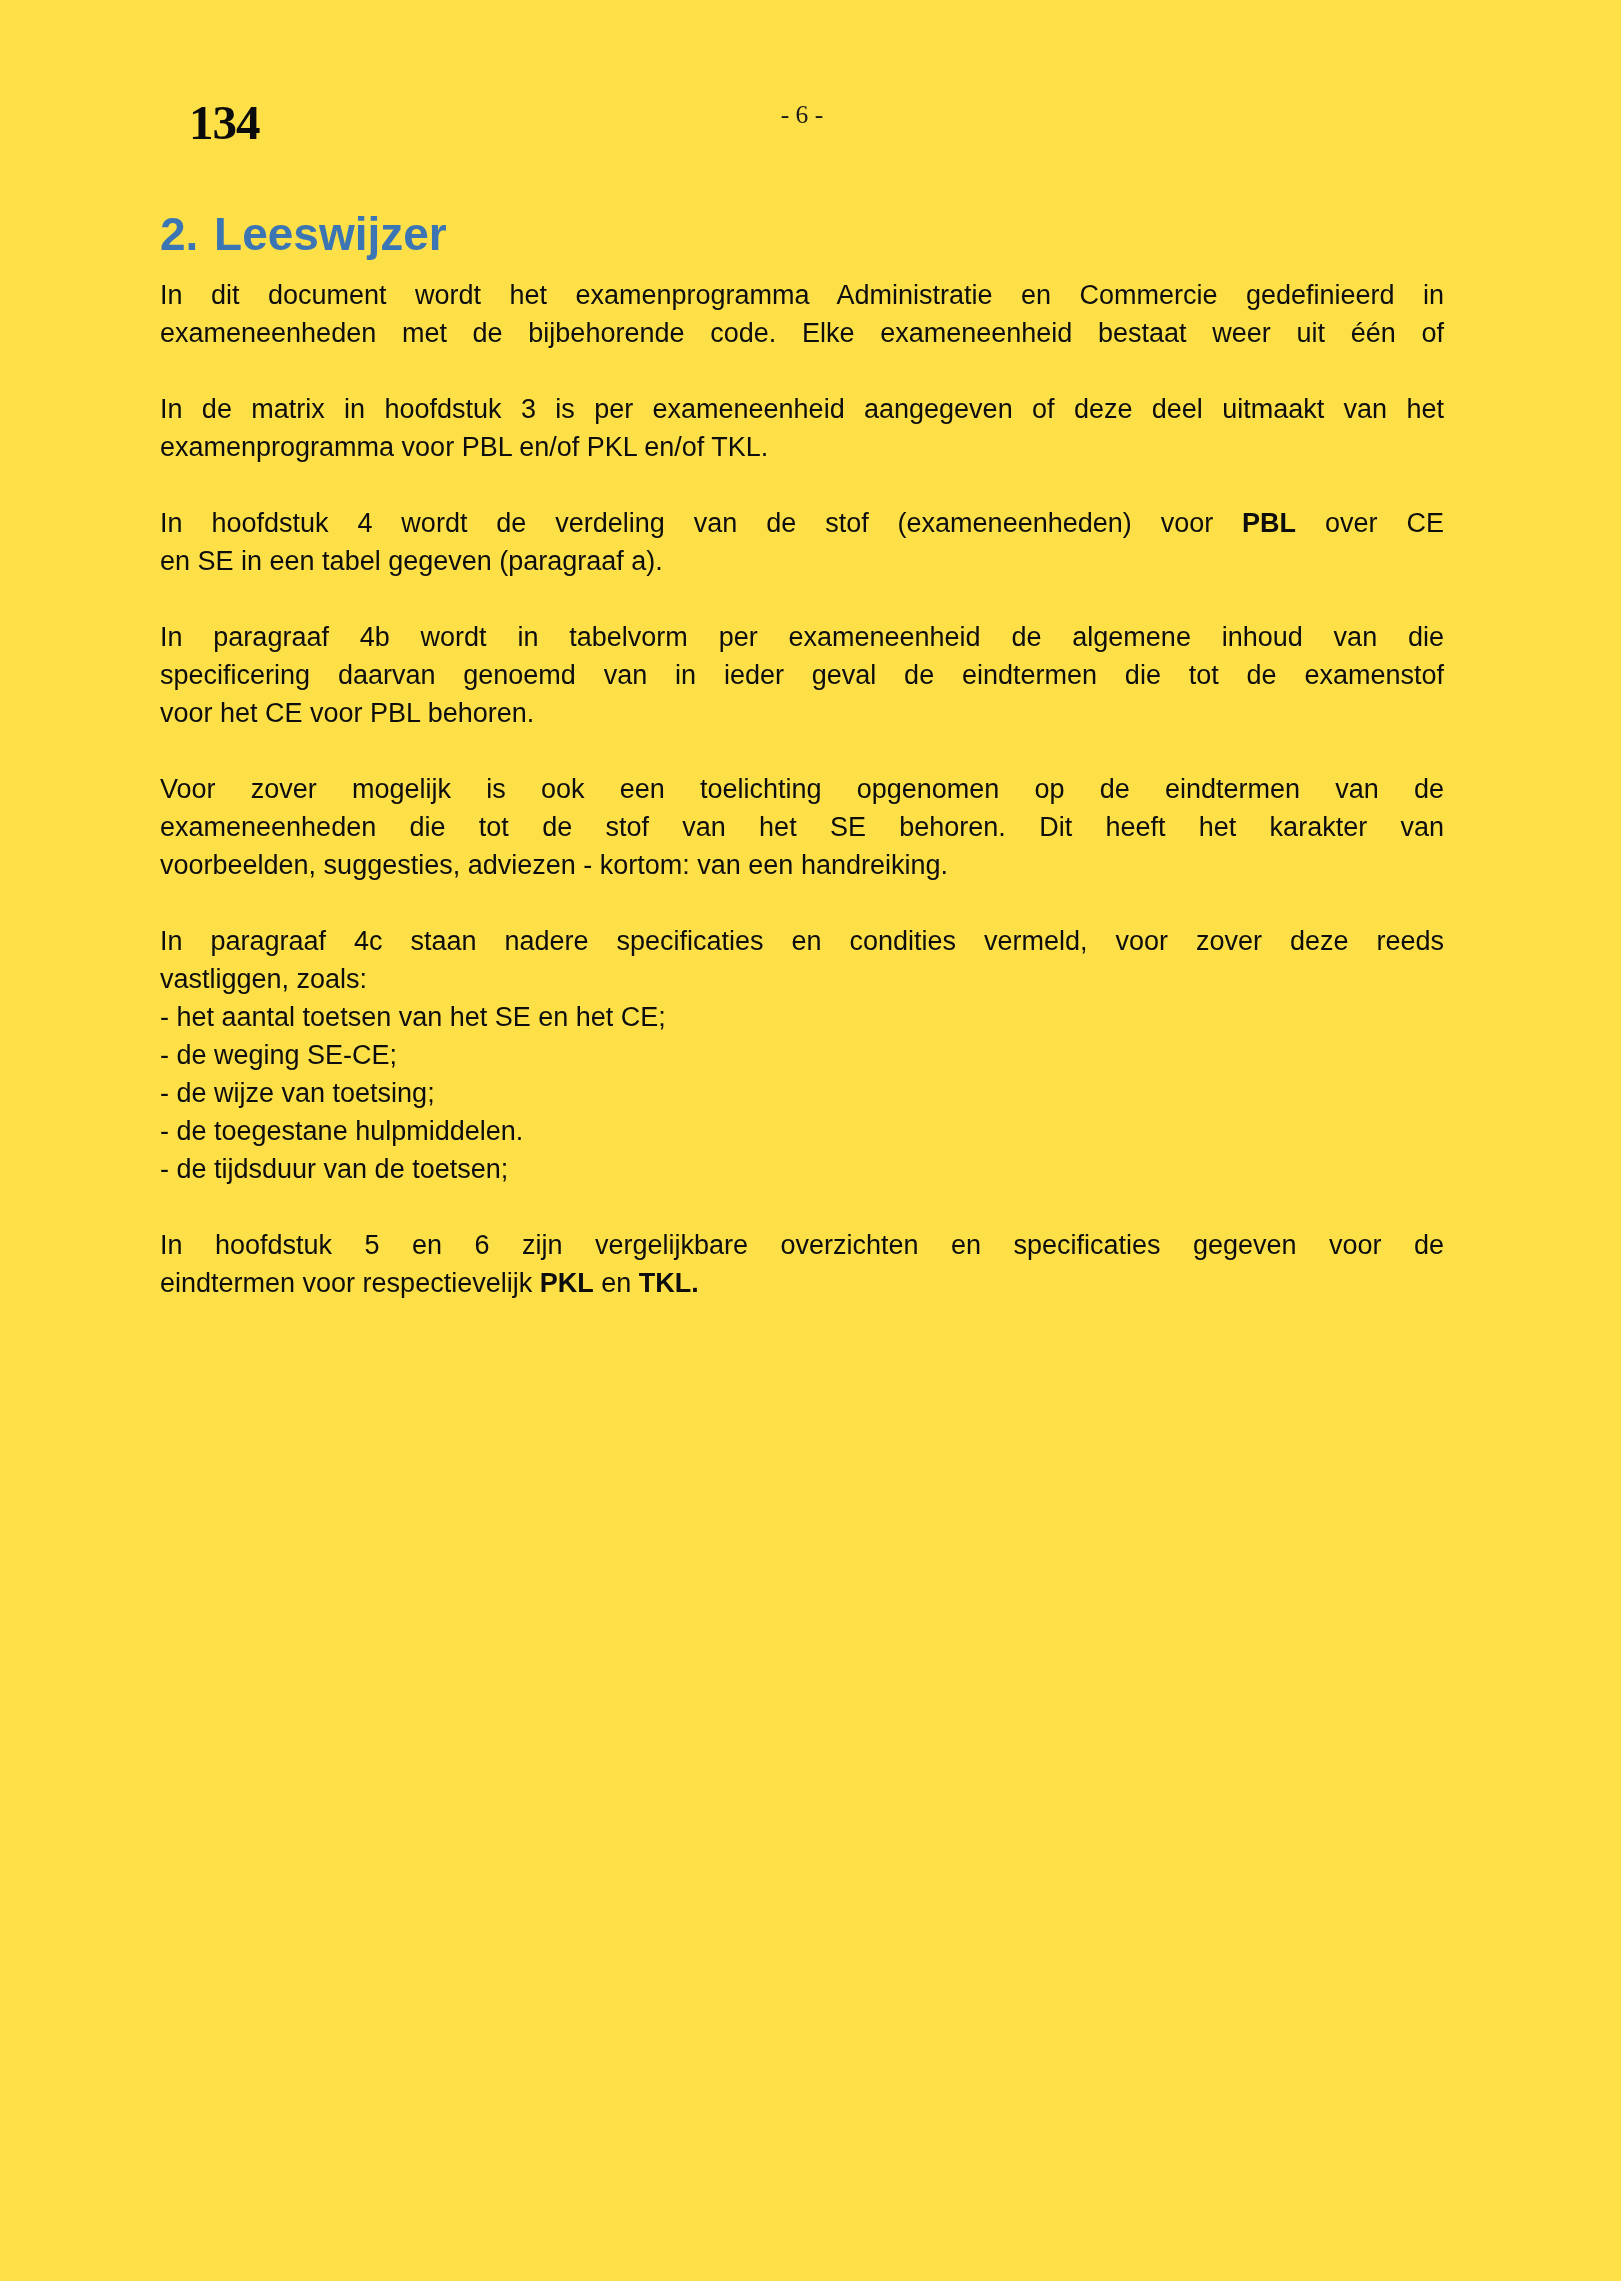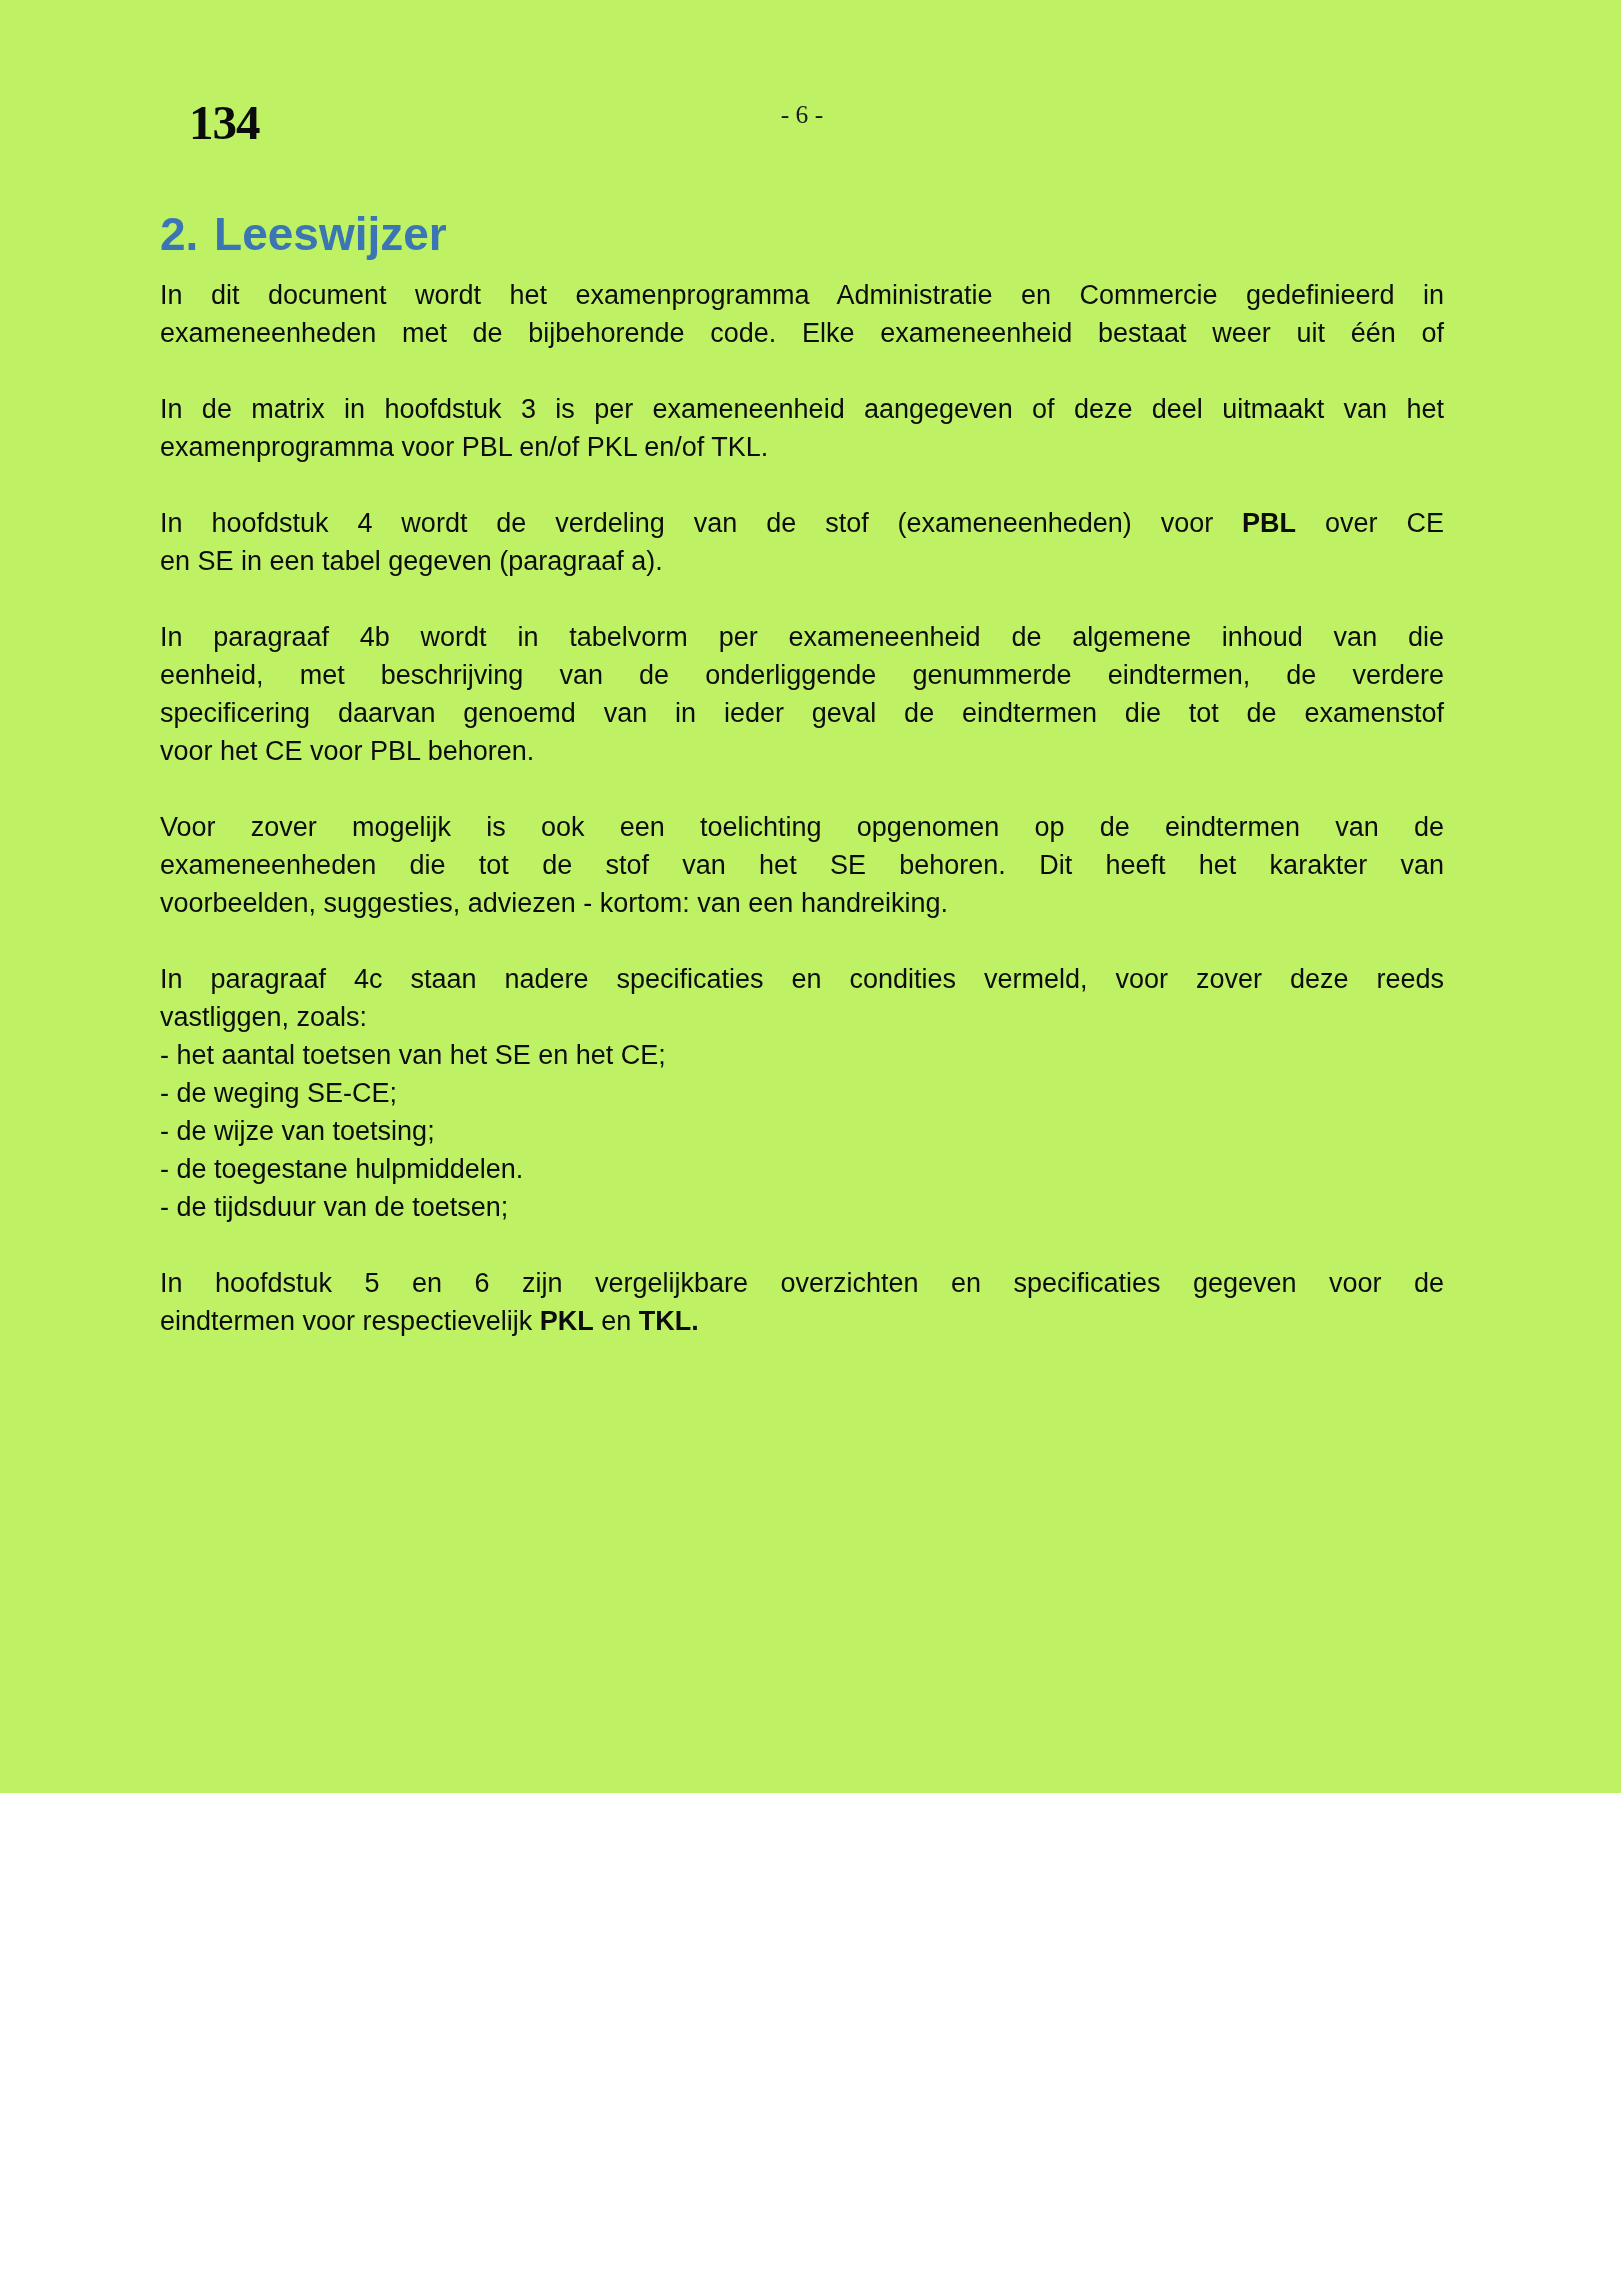--- a/index.html
+++ b/index.html
@@ -1,20 +1,20 @@
 <!DOCTYPE html>
 <html><head>
 <meta charset="utf-8">
 <style>
   html,body{margin:0;padding:0;background:#ffffff;}
   .page{
     position:relative;
     width:1621px;
-    height:1793px;
-    background:#bef264;
+    height:2281px;
+    background:#fde047;
     font-family:"Liberation Sans","DejaVu Sans",sans-serif;
     color:#0d0d0d;
     overflow:hidden;
   }
   .page-number{
     position:absolute;
     left:189px; top:98px;
     font-family:"Liberation Serif","DejaVu Serif",serif;
     font-weight:700;
     font-size:49px;
@@ -81,21 +81,20 @@
       <div class="para">
         <div class="line just"><span>In de matrix in hoofdstuk 3 is per exameneenheid aangegeven of deze deel uitmaakt van het</span></div>
         <div class="line"><span>examenprogramma voor PBL en/of PKL en/of TKL.</span></div>
       </div>
       <div class="para">
         <div class="line just"><span>In hoofdstuk 4 wordt de verdeling van de stof (exameneenheden) voor </span><span class="b">PBL</span><span> over CE</span></div>
         <div class="line"><span>en SE in een tabel gegeven (paragraaf a).</span></div>
       </div>
       <div class="para">
         <div class="line just"><span>In paragraaf 4b wordt in tabelvorm per exameneenheid de algemene inhoud van die</span></div>
-        <div class="line just"><span>eenheid, met beschrijving van de onderliggende genummerde eindtermen, de verdere</span></div>
         <div class="line just"><span>specificering daarvan genoemd van in ieder geval de eindtermen die tot de examenstof</span></div>
         <div class="line"><span>voor het CE voor PBL behoren.</span></div>
       </div>
       <div class="para">
         <div class="line just"><span>Voor zover mogelijk is ook een toelichting opgenomen op de eindtermen van de</span></div>
         <div class="line just"><span>exameneenheden die tot de stof van het SE behoren. Dit heeft het karakter van</span></div>
         <div class="line"><span>voorbeelden, suggesties, adviezen - kortom: van een handreiking.</span></div>
       </div>
       <div class="para">
         <div class="line just"><span>In paragraaf 4c staan nadere specificaties en condities vermeld, voor zover deze reeds</span></div>

